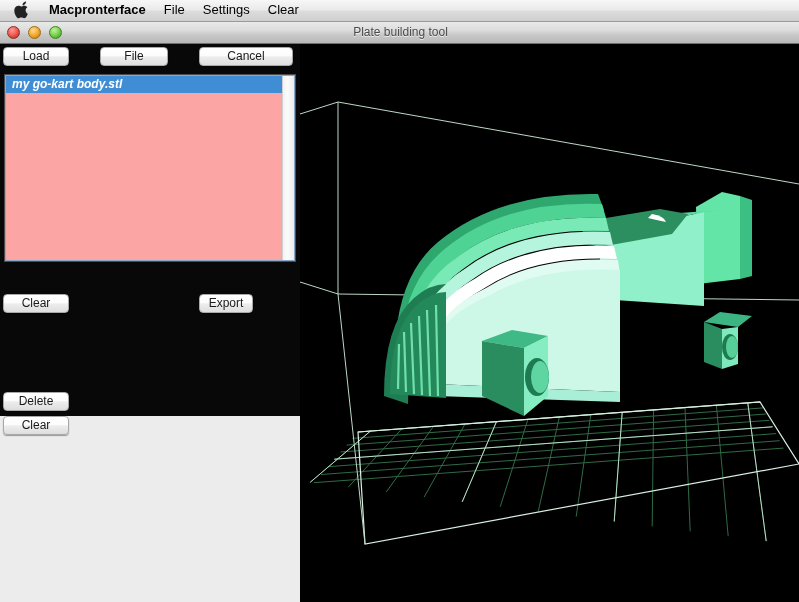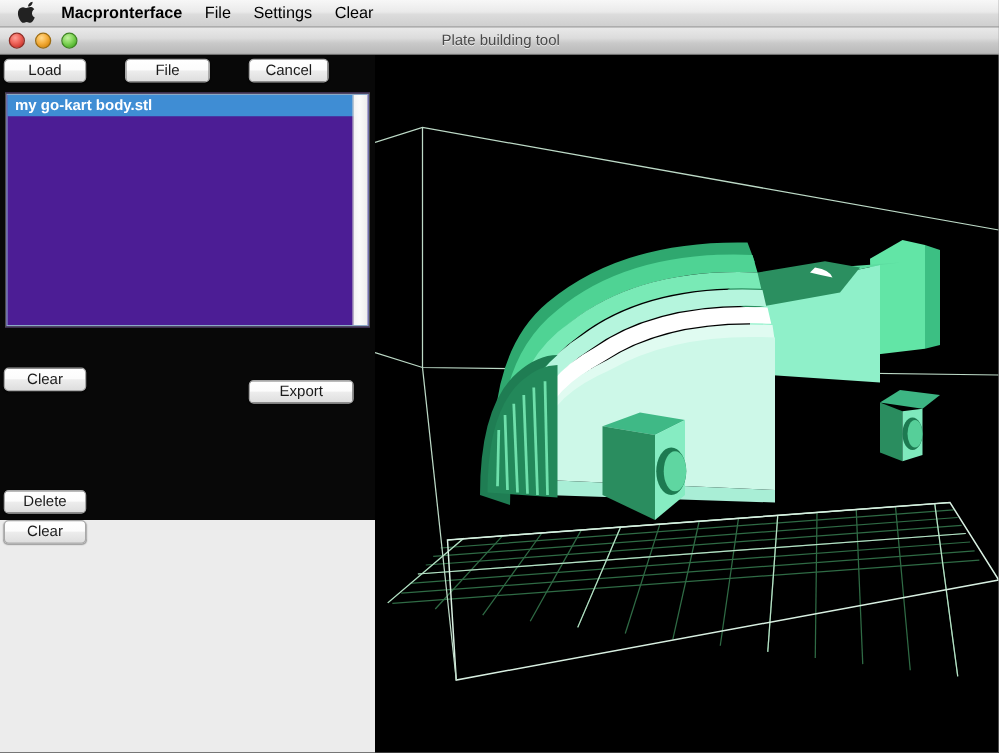--- a/index.html
+++ b/index.html
@@ -119,31 +119,32 @@
     text-align: center;
     box-sizing: border-box;
     padding: 0 6px;
     white-space: nowrap;
     cursor: default;
   }
 
   
   #btn-load   { left: 3px;   top: 3px;  width: 66px; }
   #btn-done   { left: 100px; top: 3px;  width: 68px; }
-  #btn-cancel { left: 199px; top: 3px;  width: 64px; }
+  #btn-cancel { left: 199px; top: 3px;  width: 94px; }
 
   
   #listbox {
     position: absolute;
     left: 4px; top: 30px;
     width: 292px; height: 188px;
-    background: #4c1d95;
+    background: #fca5a5;
     border: 1px solid #4d4d4d;
     box-sizing: border-box;
     overflow: hidden;
+    font-style: italic;
   }
   #listbox::before {
     content: "";
     position: absolute;
     left: 0; top: 0; right: 0; bottom: 0;
     border: 1px solid #8ba9c6;
     pointer-events: none;
   }
   #list-items {
     position: absolute;
@@ -168,21 +169,21 @@
     position: absolute;
     right: 1px; top: 1px;
     width: 12px; bottom: 1px;
     background: linear-gradient(to right, #f3f3f3 0%, #fbfbfb 40%, #ececec 100%);
     border-left: 1px solid #cfcfcf;
     box-sizing: border-box;
   }
 
   
   #btn-clear  { left: 3px;   top: 250px; width: 66px; text-align: center; }
-  #btn-export { left: 199px; top: 260px; width: 84px; }
+  #btn-export { left: 199px; top: 250px; width: 54px; }
 
   
   #btn-snap   { left: 3px; top: 300px; width: 106px; }
   #btn-put    { left: 3px; top: 324px; width: 116px; }
   #btn-delete { left: 3px; top: 348px; width: 66px; }
   #btn-auto   { left: 3px; top: 372px; width: 66px; }
 
   
   #viewport {
     position: absolute;

